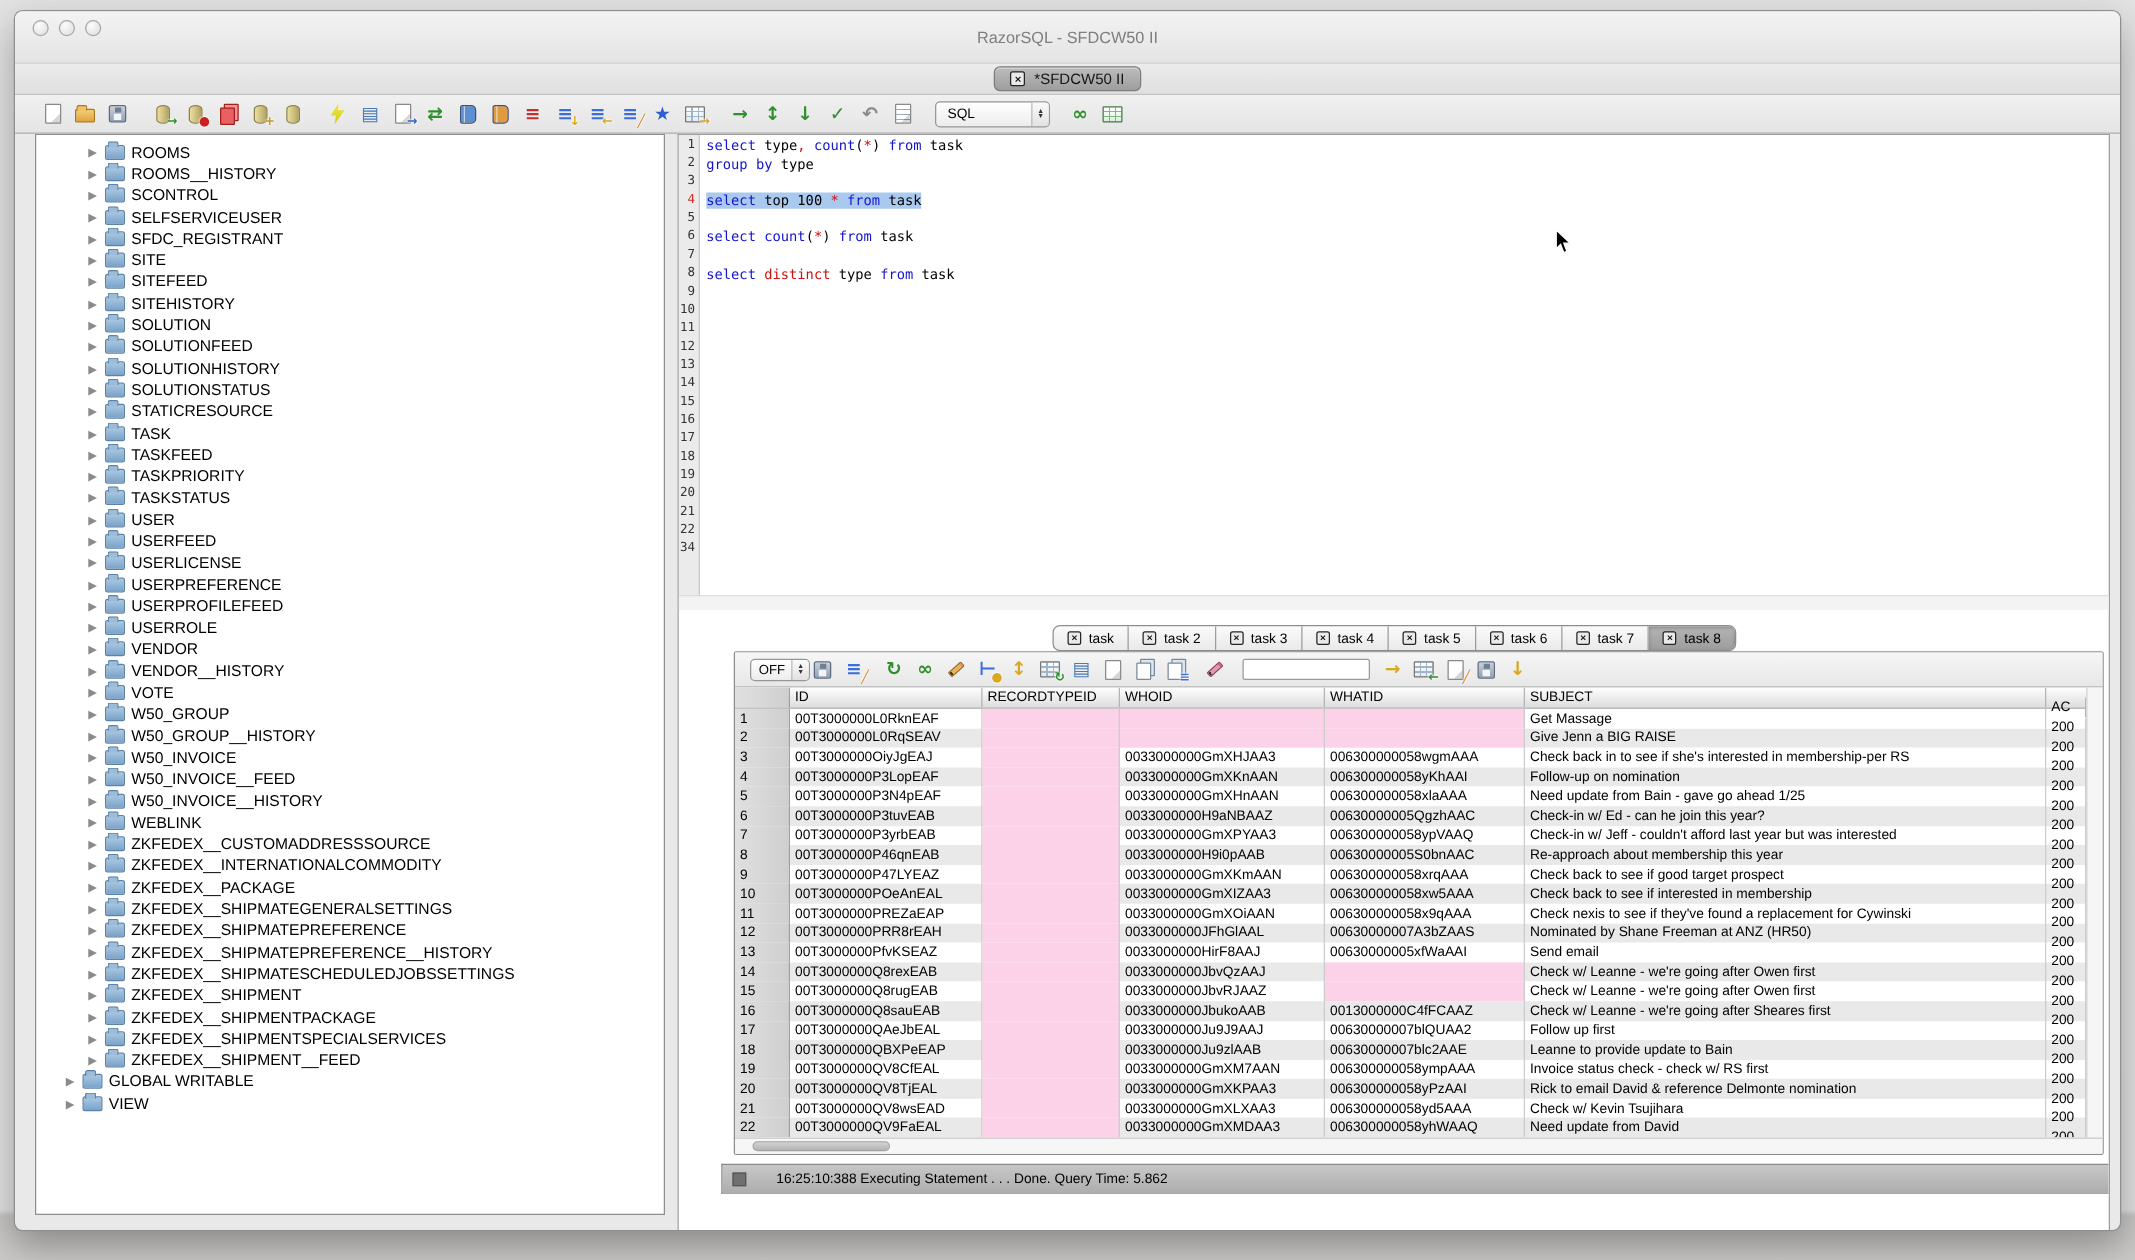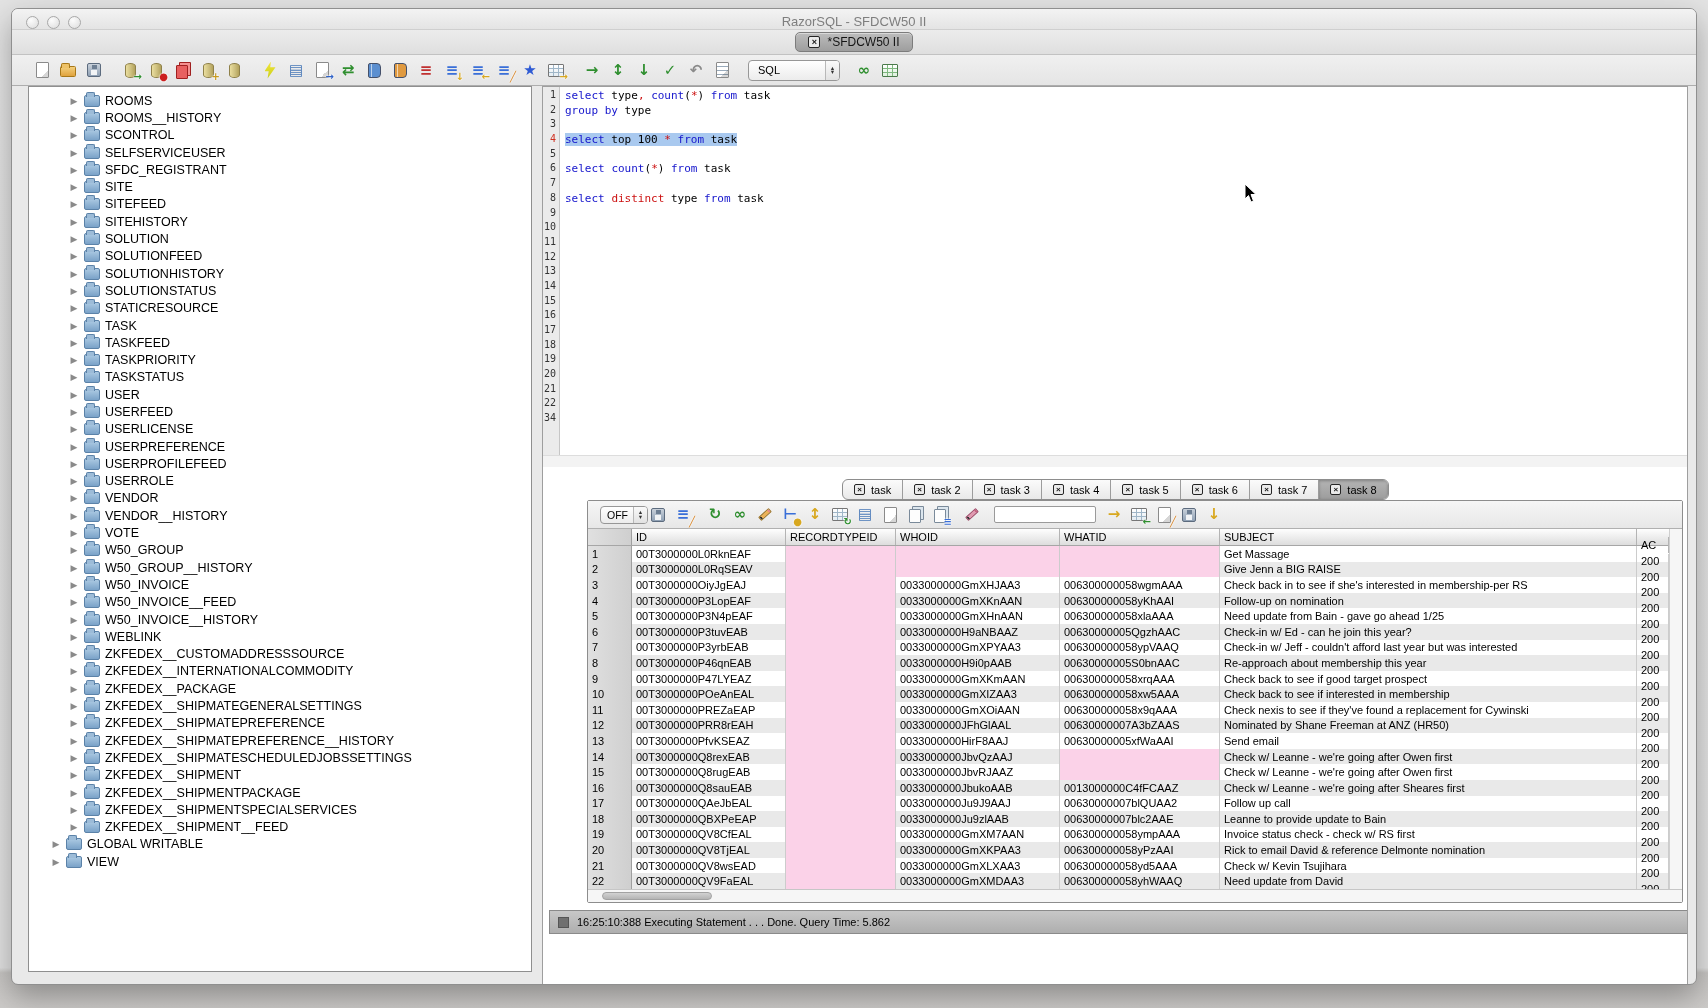--- a/index.html
+++ b/index.html
@@ -9,22 +9,22 @@
     background:linear-gradient(180deg,#e3e3e3 0,#e2e2e2 96%,#c8c6c4 96.5%,#cdcbc9 100%);
     position:relative; color:#000;
   }
   .window{
     position:absolute; left:11px; top:8px; width:1686px; height:977px;
     background:#e9e9e9; border:1px solid #8f8f8f; border-radius:7px;
     box-shadow:0 12px 30px rgba(0,0,0,.30);
     display:flex; flex-direction:column; overflow:hidden;
   }
   
-  .titlebar{ height:21px; background:linear-gradient(#f3f3f3,#e4e4e4); border-bottom:1px solid #cfcfcf;
-    display:flex; align-items:flex-end; justify-content:center; position:relative; flex:none; }
+  .titlebar{ height:42px; background:linear-gradient(#f3f3f3,#e4e4e4); border-bottom:1px solid #cfcfcf;
+    display:flex; align-items:center; justify-content:center; position:relative; flex:none; }
   .titlebar .title{ font-size:13px; color:#7e7e7e; }
   .lights{ position:absolute; left:14px; top:7px; display:flex; gap:8px; }
   .light{ width:13px; height:13px; border-radius:50%; border:1px solid #a8a8a8;
     background:radial-gradient(circle at 35% 30%, #fcfcfc, #dcdcdc); }
   
   .tabstrip{ height:25px; background:linear-gradient(#ececec,#dfdfdf); border-bottom:1px solid #c2c2c2;
     display:flex; justify-content:center; align-items:center; flex:none; }
   .doctab{ display:inline-flex; align-items:center; gap:7px; height:20px; padding:0 12px;
     background:linear-gradient(#bcbcbc,#9e9e9e); border:1px solid #7c7c7c; border-radius:5px;
     box-shadow:inset 0 1px 0 rgba(255,255,255,.45); font-size:12px; color:#151515; }
@@ -133,22 +133,22 @@
   .row .cell{ border-right:1px solid #cccccc; height:100%; display:flex; align-items:center; }
   .c-num{ width:44px; } .c-id{ width:154px; } .c-rt{ width:110px; } .c-who{ width:164px; }
   .c-what{ width:160px; } .c-subj{ width:417px; } .c-ac{ flex:1 1 0; min-width:0;margin-top:15px; }
   .rownum{ background:linear-gradient(90deg,#e0e0e0,#cfcfcf) !important; border-right:1px solid #9f9f9f !important; }
   .nullcell{ background:#fbd2e8 !important; }
   .vscroll{ width:13px; flex:none; background:#f6f6f6; border-left:1px solid #cfcfcf; }
   .r-hscroll{ height:13px; flex:none; background:#f6f6f6; border-top:1px solid #c6c6c6; position:relative; }
   .hthumb{ position:absolute; left:14px; top:2px; width:110px; height:8px; border-radius:4px;
     background:linear-gradient(#d2d2d2,#b4b4b4); border:1px solid #a2a2a2; }
   
-  .msgbar{ flex:none; height:24px; margin:7px 0 0 6px; background:linear-gradient(#c7c7c7,#aeaeae);
-    border:1px solid #8a8a8a; border-right:none; display:flex; align-items:center; gap:8px; padding-left:8px; font-size:11px; }
+  .msgbar{ flex:none; height:24px; margin:7px 0 0 34px; background:linear-gradient(#c7c7c7,#aeaeae);
+    border:1px solid #8a8a8a; border-right:none; display:flex; align-items:center; gap:24px; padding-left:8px; font-size:11px; }
   .msgsq{ width:11px; height:11px; background:#707070; border:1px solid #555; flex:none; }
   
   .cursor{ position:absolute; left:1244px; top:183px; z-index:50; }
 </style>
 </head>
 <body>
 
 <div class="window">
 
   <div class="titlebar">
@@ -820,21 +820,21 @@
                     <div class="cell c-what">0013000000C4fFCAAZ</div>
                     <div class="cell c-subj">Check w/ Leanne - we're going after Sheares first</div>
                     <div class="cell c-ac">200</div>
                   </div>
                   <div class="row">
                     <div class="cell c-num rownum">17</div>
                     <div class="cell c-id">00T3000000QAeJbEAL</div>
                     <div class="cell c-rt nullcell"></div>
                     <div class="cell c-who">0033000000Ju9J9AAJ</div>
                     <div class="cell c-what">00630000007blQUAA2</div>
-                    <div class="cell c-subj">Follow up call</div>
+                    <div class="cell c-subj">Follow up first</div>
                     <div class="cell c-ac">200</div>
                   </div>
                   <div class="row even">
                     <div class="cell c-num rownum">18</div>
                     <div class="cell c-id">00T3000000QBXPeEAP</div>
                     <div class="cell c-rt nullcell"></div>
                     <div class="cell c-who">0033000000Ju9zlAAB</div>
                     <div class="cell c-what">00630000007blc2AAE</div>
                     <div class="cell c-subj">Leanne to provide update to Bain</div>
                     <div class="cell c-ac">200</div>

